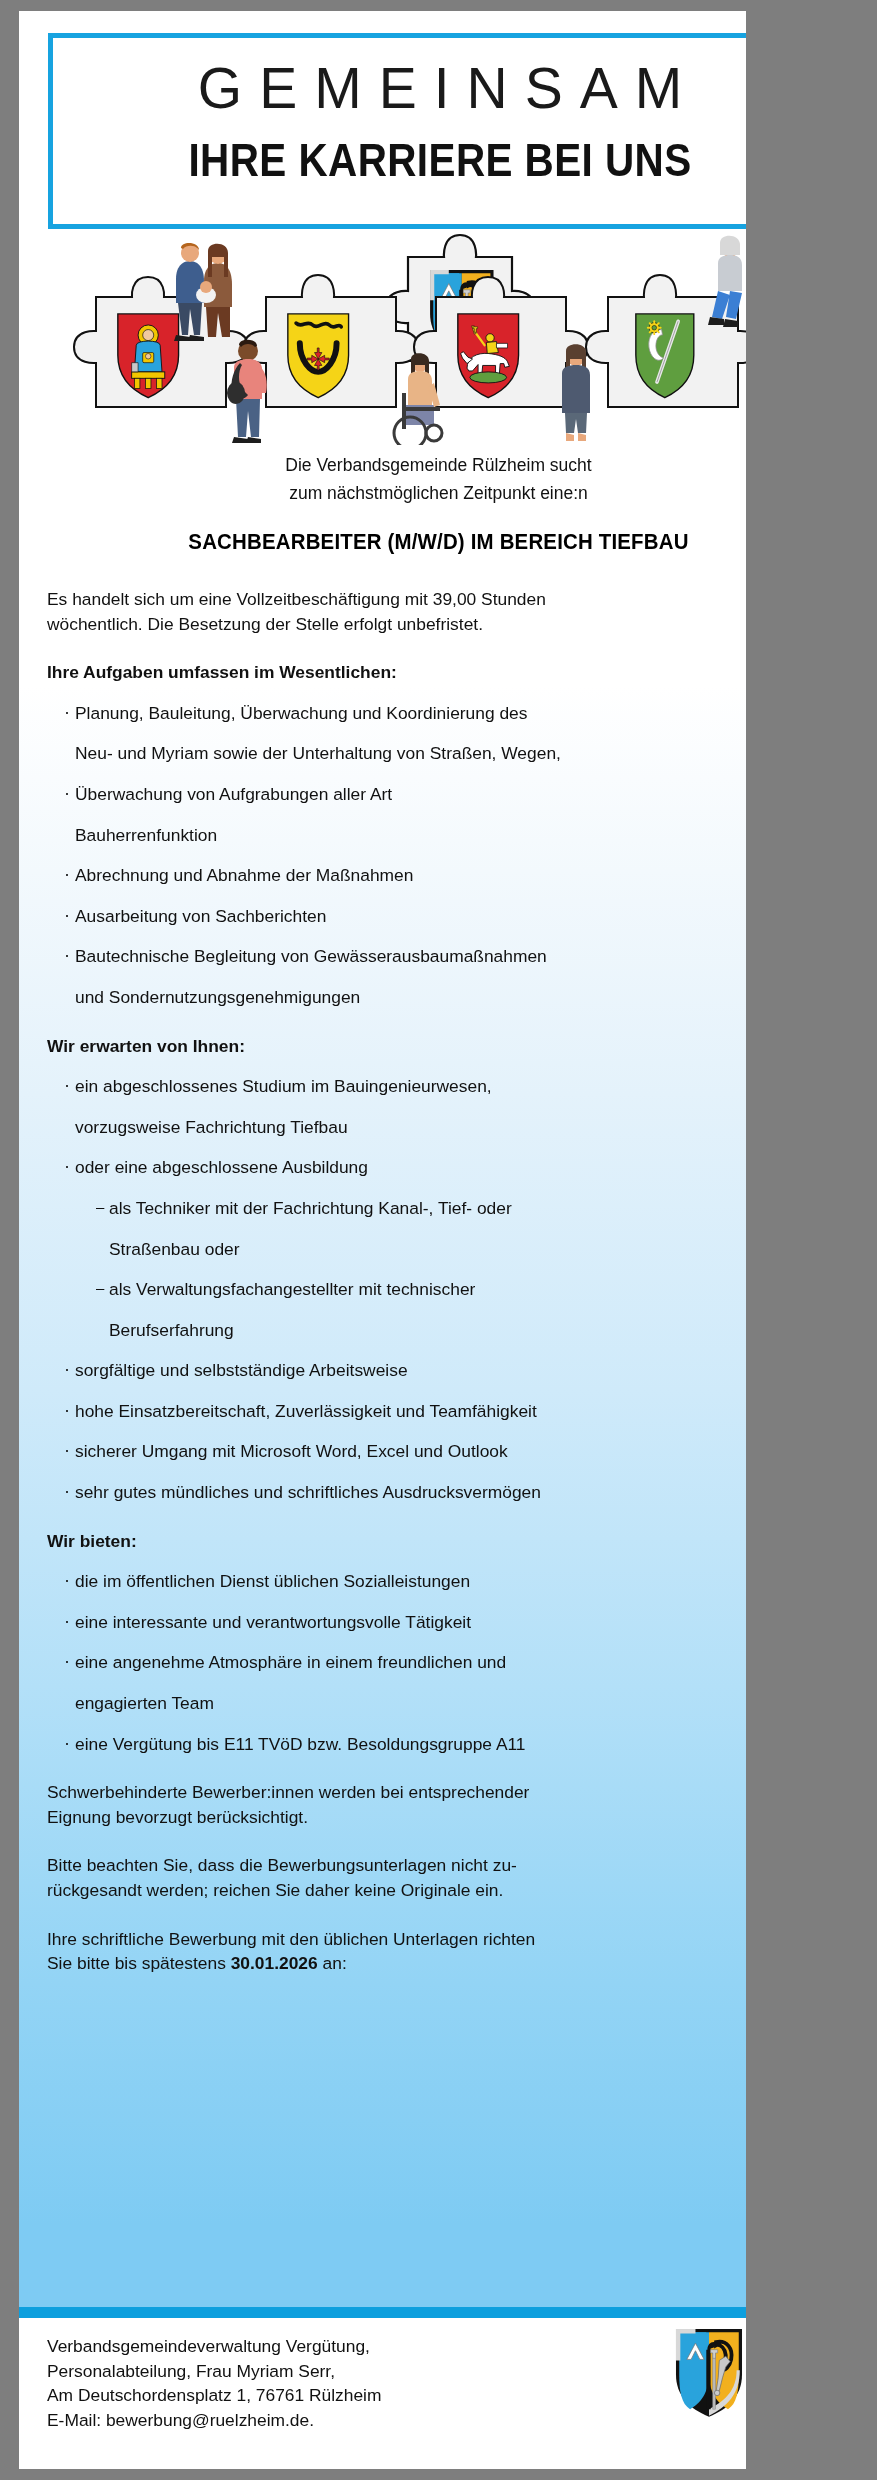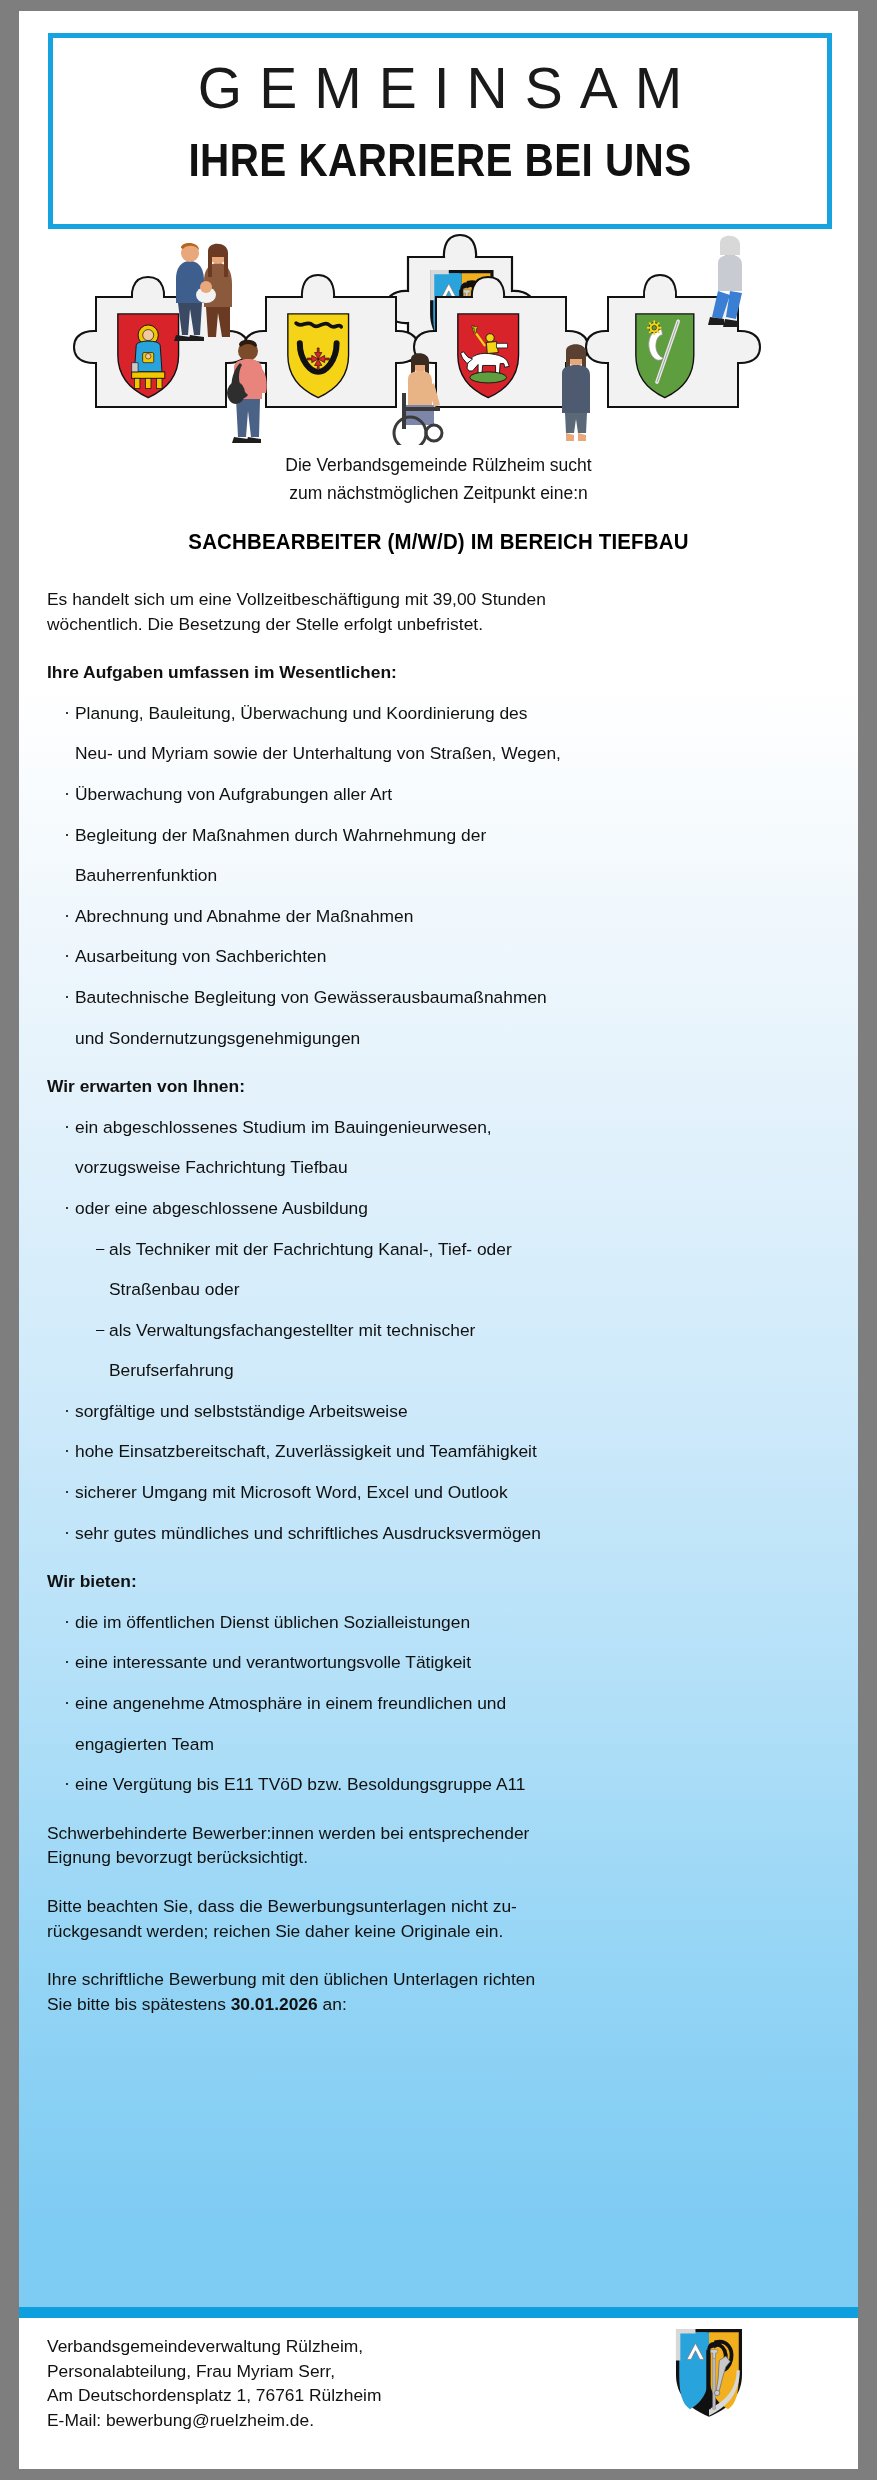--- a/index.html
+++ b/index.html
@@ -6,21 +6,21 @@
 
   html, body {
     width: 877px;
     height: 2480px;
     background: #7e7e7e;
     font-family: "Liberation Sans", sans-serif;
   }
 
   #poster {
     position: relative;
-    width: 877px;
+    width: 746px;
     height: 2480px;
     background: #7e7e7e;
     overflow: hidden;
   }
 
   
   .page {
     position: absolute;
     left: 19px;
     top: 11px;
@@ -436,21 +436,20 @@
         <p>Es handelt sich um eine Vollzeitbeschäftigung mit 39,00 Stunden</p>
         <p>wöchentlich. Die Besetzung der Stelle erfolgt unbefristet.</p>
       </div>
 
       <div class="sect">
         <div class="sect-head">Ihre Aufgaben umfassen im Wesentlichen:</div>
         <ul class="bullets">
           <li>Planung, Bauleitung, Überwachung und Koordinierung des</li>
           <li class="cont">Neu- und Myriam sowie der Unterhaltung von Straßen, Wegen,</li>
           <li>Überwachung von Aufgrabungen aller Art</li>
-          <li>Begleitung der Maßnahmen durch Wahrnehmung der</li>
           <li class="cont">Bauherrenfunktion</li>
           <li>Abrechnung und Abnahme der Maßnahmen</li>
           <li>Ausarbeitung von Sachberichten</li>
           <li>Bautechnische Begleitung von Gewässerausbaumaßnahmen</li>
           <li class="cont">und Sondernutzungsgenehmigungen</li>
         </ul>
       </div>
 
       <div class="sect">
         <div class="sect-head">Wir erwarten von Ihnen:</div>
@@ -492,21 +491,21 @@
 
       <div class="para">
         <p>Ihre schriftliche Bewerbung mit den üblichen Unterlagen richten</p>
         <p><span>Sie bitte bis spätestens </span><span class="bold">30.01.2026</span><span> an:</span></p>
       </div>
 
     </div>
 
     <div class="footer">
       <div class="footer-address">
-        <div>Verbandsgemeindeverwaltung Rülzheim,</div>
+        <div>Verbandsgemeindeverwaltung Vergütung,</div>
         <div>Personalabteilung, Frau Myriam Serr,</div>
         <div>Am Deutschordensplatz 1, 76761 Rülzheim</div>
         <div>E-Mail: bewerbung@ruelzheim.de.</div>
       </div>
 
       <div class="footer-logo">
         <svg viewBox="0 0 130 170" width="78" height="92" xmlns="http://www.w3.org/2000/svg">
           <path d="M4,2 H126 V86 C126,126 100,150 65,164 C30,150 4,126 4,86 Z" fill="#111111"></path>
           <path d="M10,8 H65 V86 C65,120 48,140 30,150 C14,140 10,118 10,86 Z" fill="#29a3dc"></path>
           <path d="M65,8 H120 V86 C120,118 116,140 100,150 C82,140 65,120 65,86 Z" fill="#f2b01e"></path>

